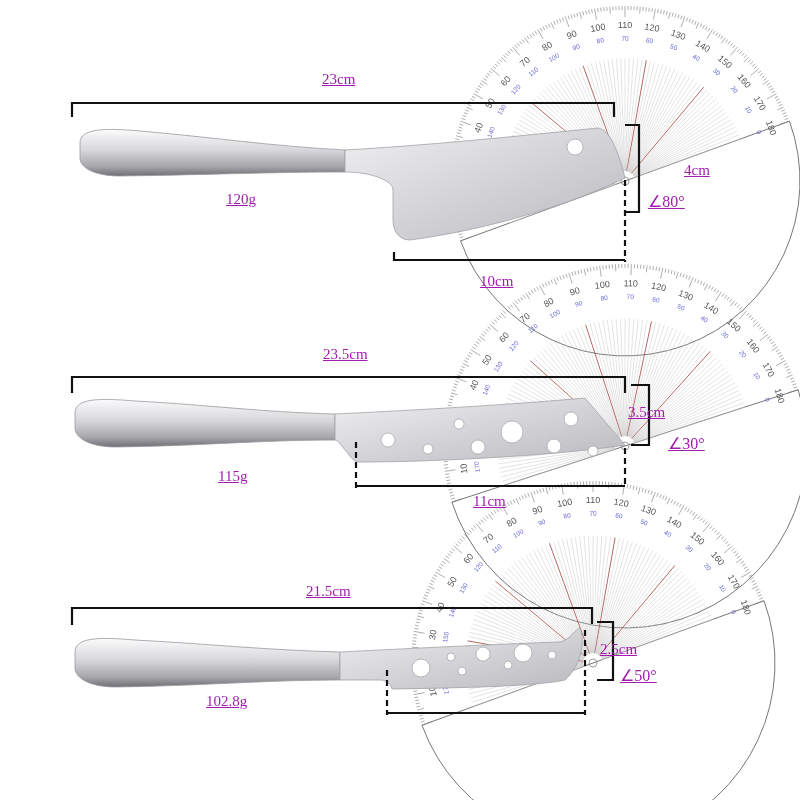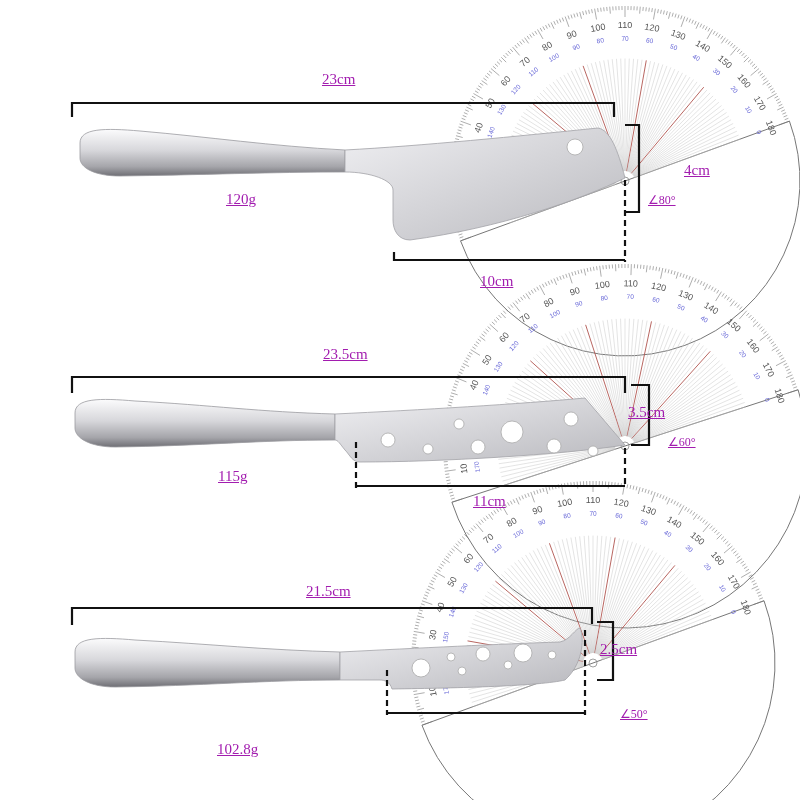--- a/index.html
+++ b/index.html
@@ -1,19 +1,19 @@
 <!DOCTYPE html>
 <html><head>
 <meta charset="utf-8">
 <style>
   html, body { margin: 0; padding: 0; background: #ffffff; }
   body { width: 800px; height: 800px; position: relative; overflow: hidden; font-family: "Liberation Serif", serif; }
   #stage { position: absolute; left: 0; top: 0; width: 800px; height: 800px; }
   .label { position: absolute; font-family: "Liberation Serif", serif; font-size: 15px; color: #a21caf; white-space: nowrap; line-height: 1; text-decoration: underline; }
-  .label.angle { font-size: 12px; }
+  .label.angle { font-size: 16px; }
   svg text { font-family: "Liberation Sans", sans-serif; }
 </style>
 </head>
 <body>
 
 <div id="stage">
   <svg id="art" width="800" height="800" viewBox="0 0 800 800" xmlns="http://www.w3.org/2000/svg">
     <defs>
       <linearGradient id="handleGrad" x1="0" y1="0" x2="0" y2="1">
         <stop offset="0" stop-color="#fbfbfc"></stop>
@@ -1027,20 +1027,20 @@
   <div class="label" style="left:226px;top:192px;">120g</div>
   <div class="label" style="left:480px;top:274px;">10cm</div>
   <div class="label" style="left:648px;top:163px;margin-left:36px;">4cm</div>
   <div class="label angle" style="left:648px;top:194px;">∠80°</div>
 
   
   <div class="label" style="left:323px;top:347px;">23.5cm</div>
   <div class="label" style="left:218px;top:469px;">115g</div>
   <div class="label" style="left:473px;top:494px;">11cm</div>
   <div class="label" style="left:628px;top:405px;">3.5cm</div>
-  <div class="label angle" style="left:668px;top:436px;">∠60°</div>
+  <div class="label angle" style="left:668px;top:436px;">∠30°</div>
 
   
   <div class="label" style="left:306px;top:584px;">21.5cm</div>
-  <div class="label" style="left:217px;top:694px;margin-top:48px;">102.8g</div>
+  <div class="label" style="left:206px;top:694px;">102.8g</div>
   <div class="label" style="left:600px;top:642px;">2.5cm</div>
-  <div class="label angle" style="left:620px;top:668px;margin-top:40px;">∠50°</div>
+  <div class="label angle" style="left:620px;top:668px;">∠50°</div>
 </div>
 
 </body></html>

